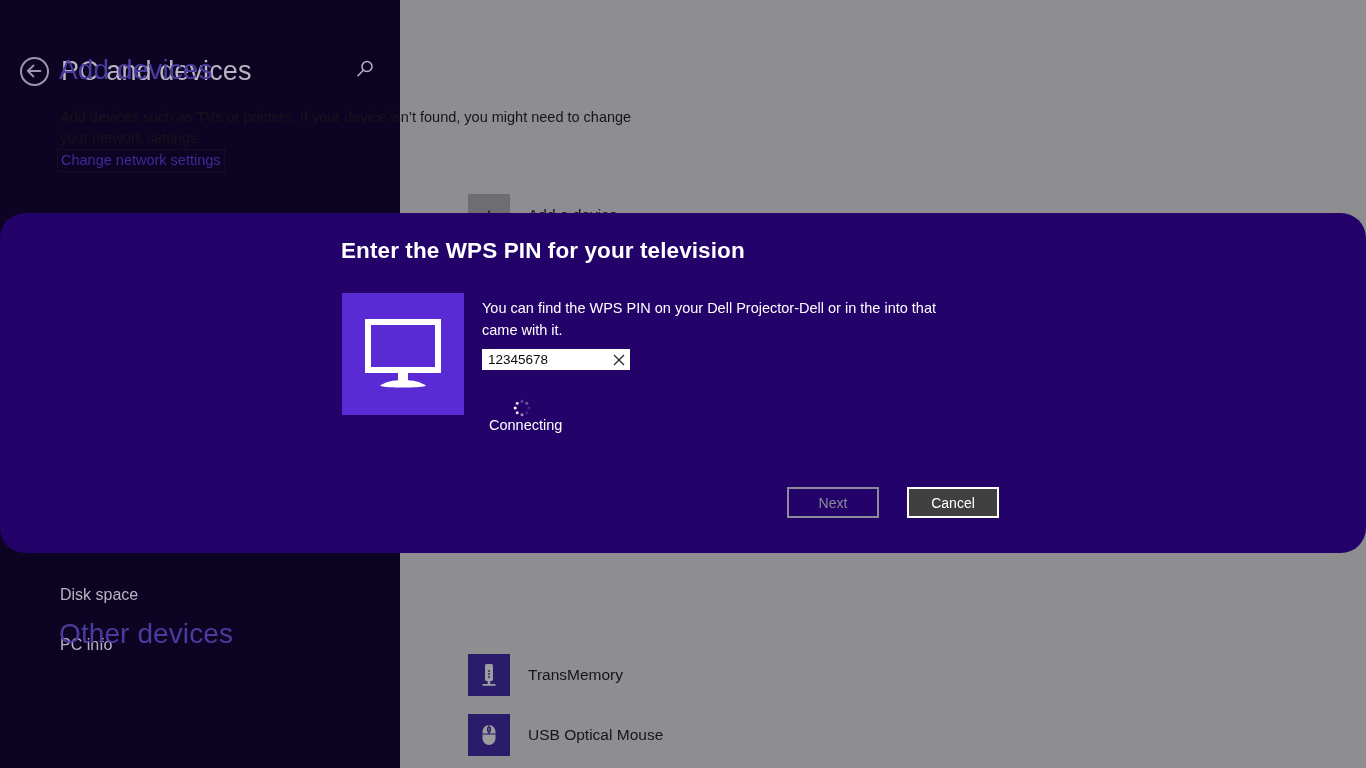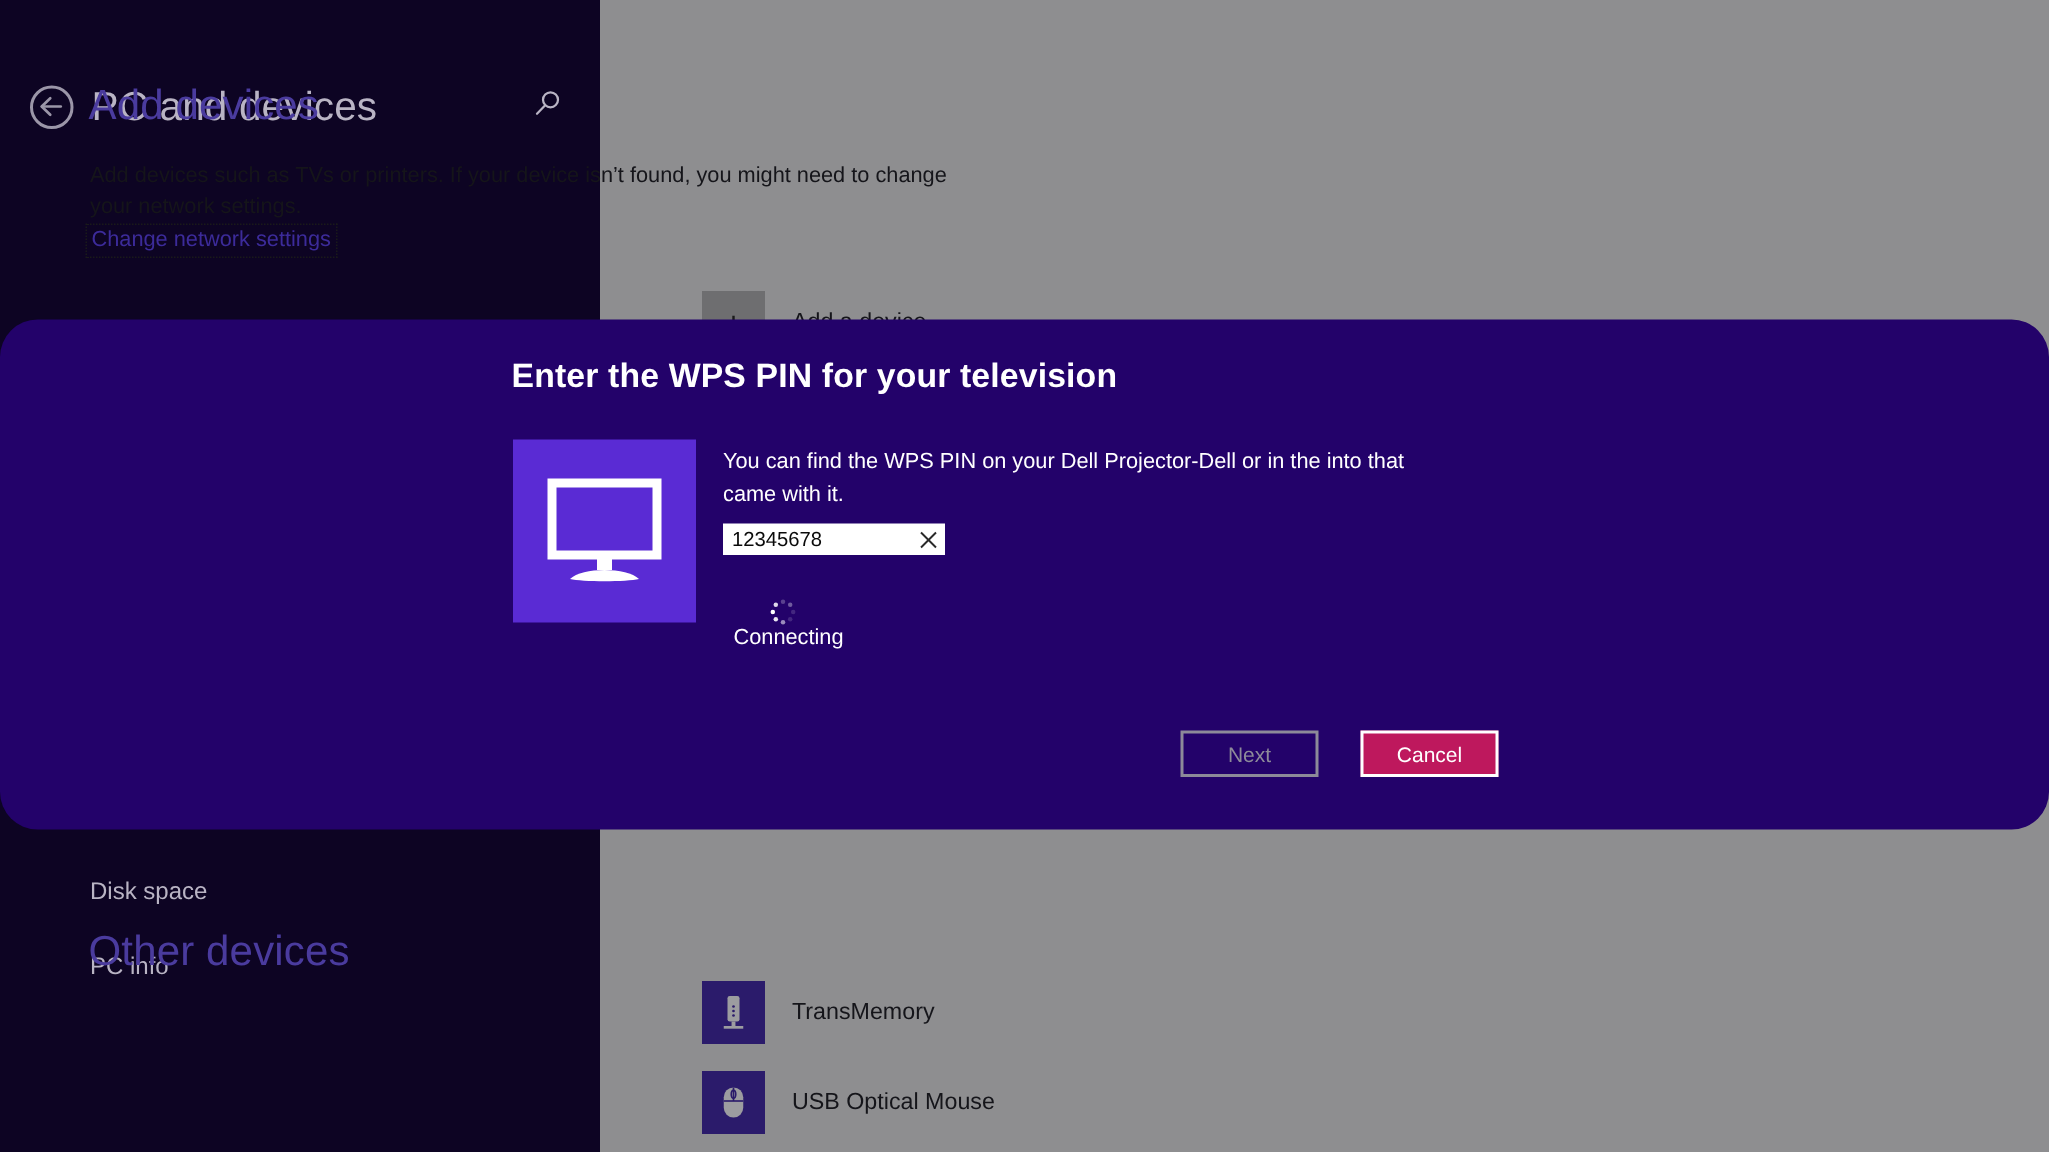--- a/index.html
+++ b/index.html
@@ -188,21 +188,21 @@
   }
   .btn-disabled {
     border: 2px solid #8d8a99;
     color: #8d8a99;
     background: transparent;
     width: 92px;
   }
   .btn-primary {
     border: 2px solid #ffffff;
     color: #ffffff;
-    background: #be185d;
+    background: #404040;
     width: 92px;
     margin-left: 28px;
   }
 </style>
 </head>
 <body>
 
 <div id="screen">
 
   <div id="sidebar">

